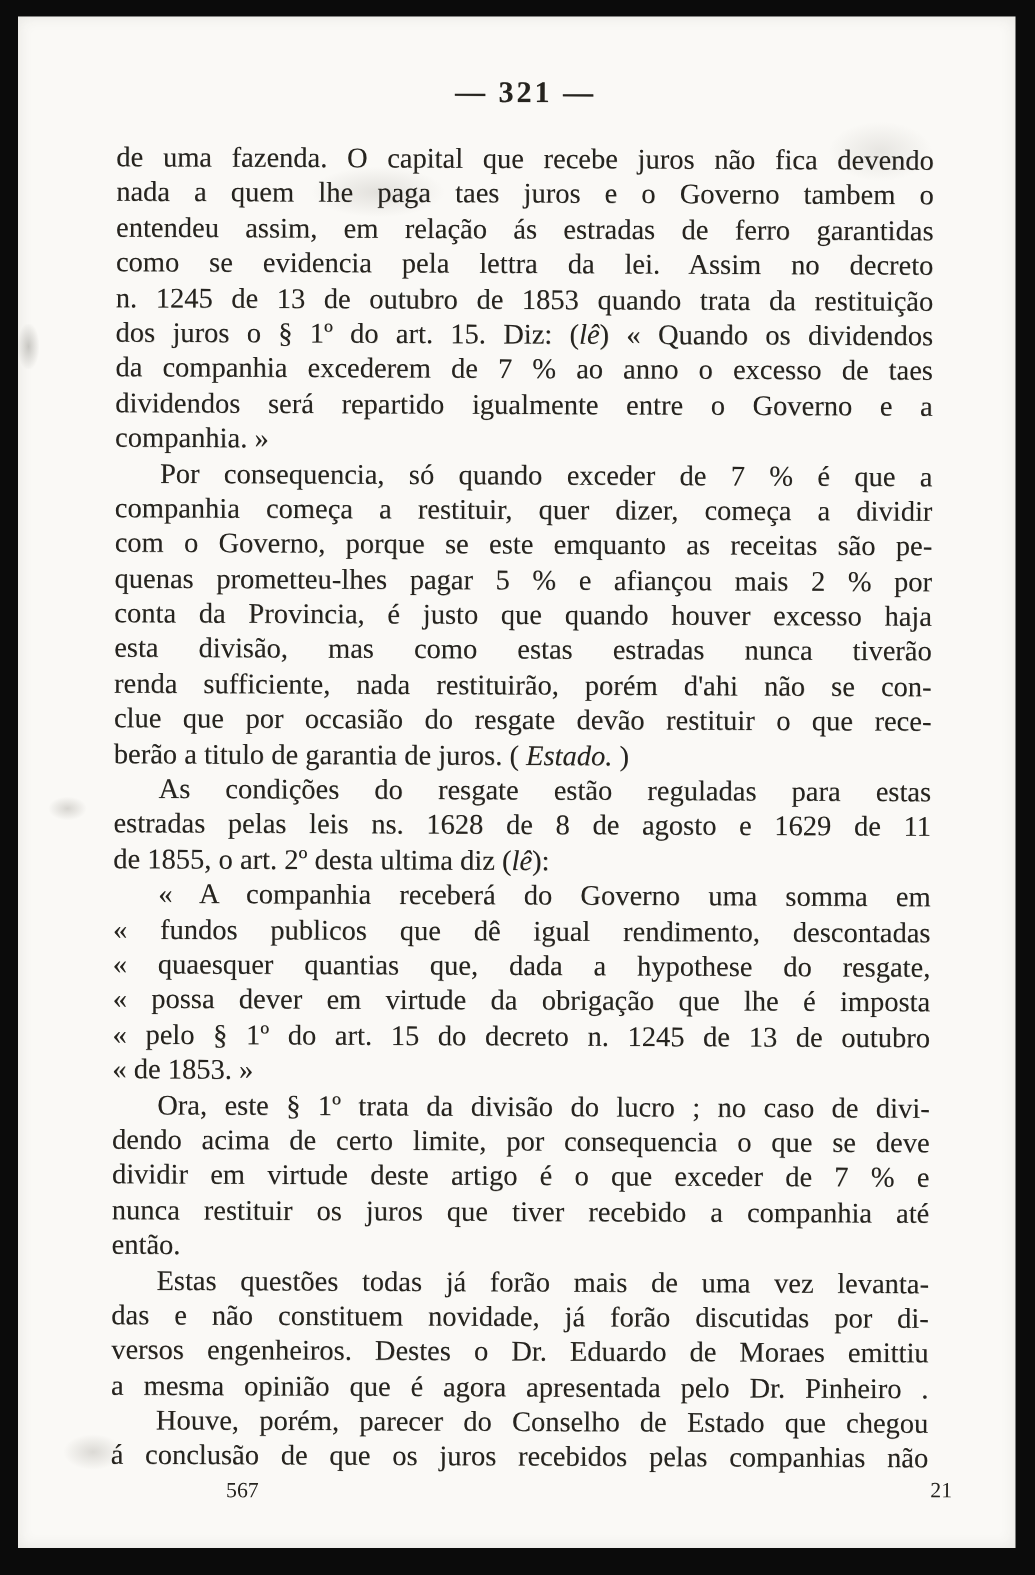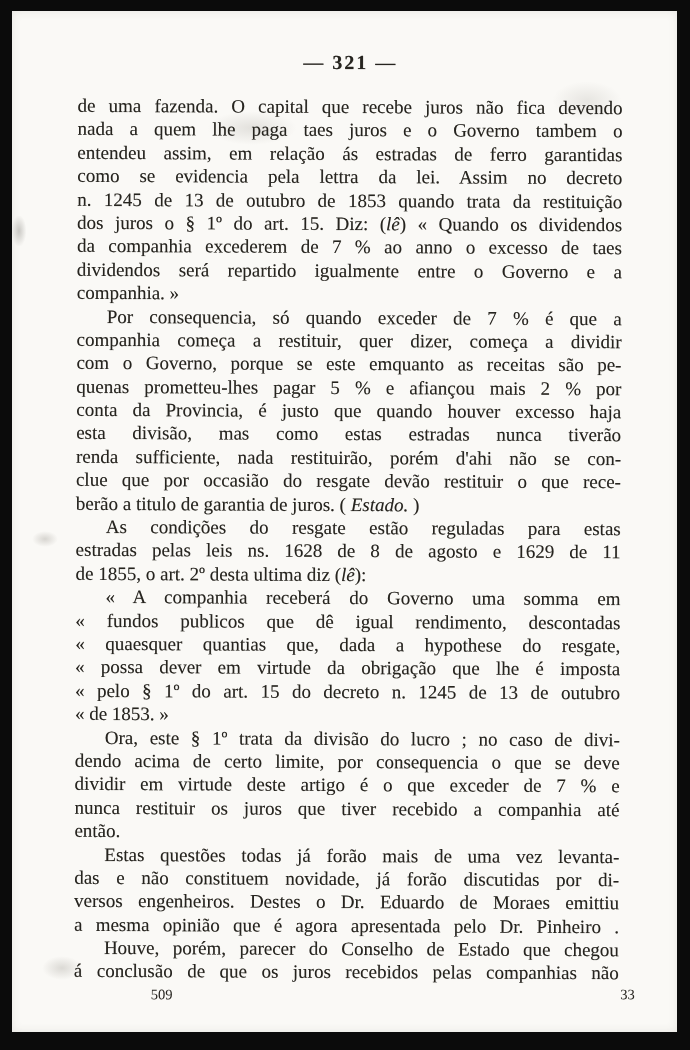--- a/index.html
+++ b/index.html
@@ -123,18 +123,18 @@
           <div class="line last">então.</div>
           <div class="line ind">Estas questões todas já forão mais de uma vez levanta-</div>
           <div class="line">das e não constituem novidade, já forão discutidas por di-</div>
           <div class="line">versos engenheiros. Destes o Dr. Eduardo de Moraes emittiu</div>
           <div class="line">a mesma opinião que é agora apresentada pelo Dr. Pinheiro .</div>
           <div class="line ind">Houve, porém, parecer do Conselho de Estado que chegou</div>
           <div class="line">á conclusão de que os juros recebidos pelas companhias não</div>
         </div>
 
       <div class="footerrow">
-        <span class="sig">509</span>
-        <span class="fpage">33</span>
+        <span class="sig">567</span>
+        <span class="fpage">21</span>
       </div>
     </div>
   </div>
 </div>
 
 </body></html>

